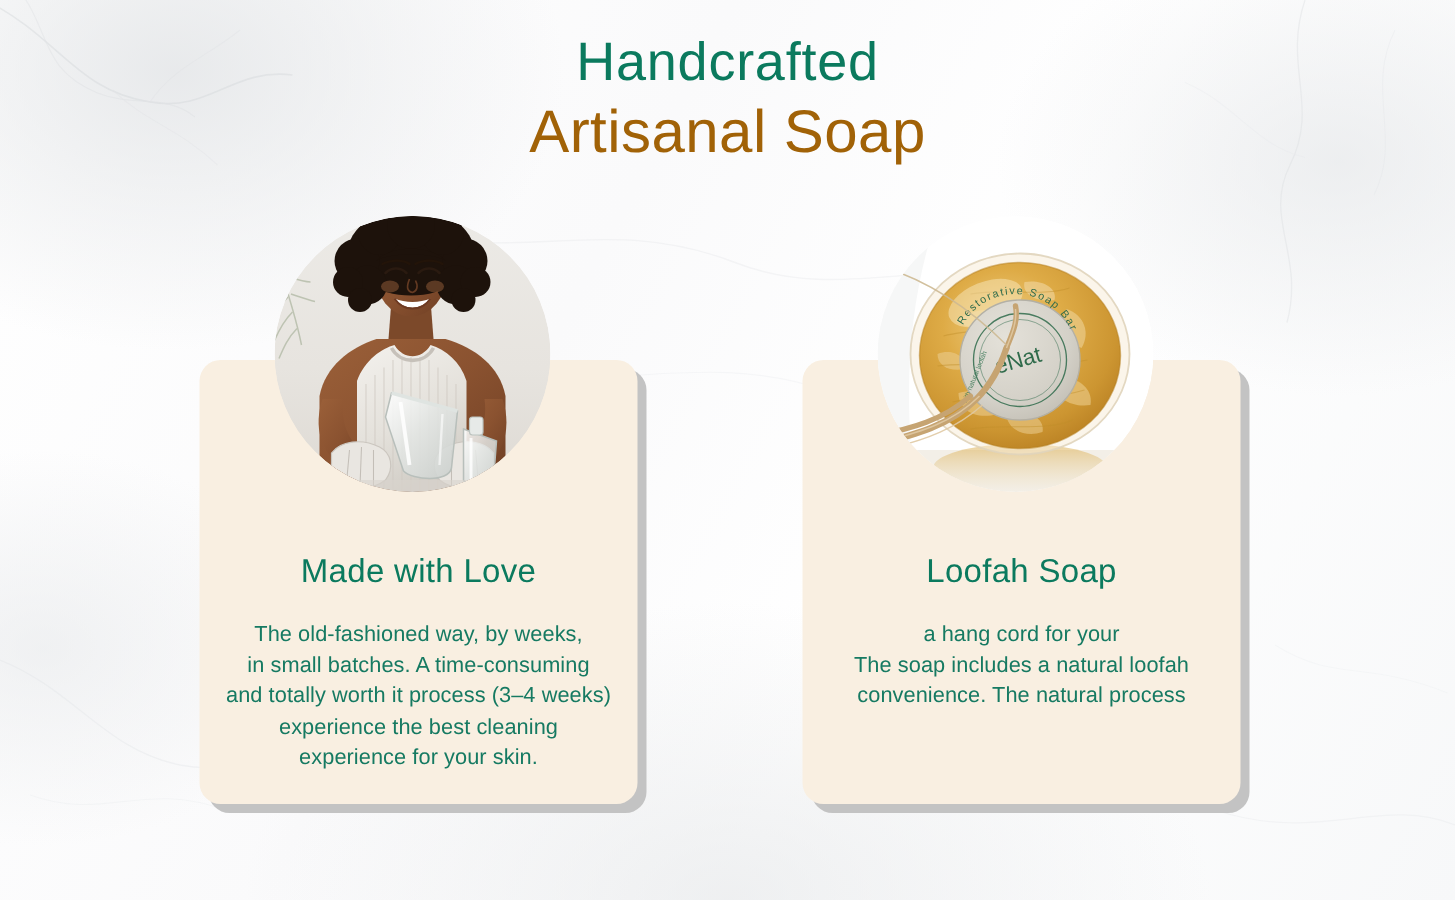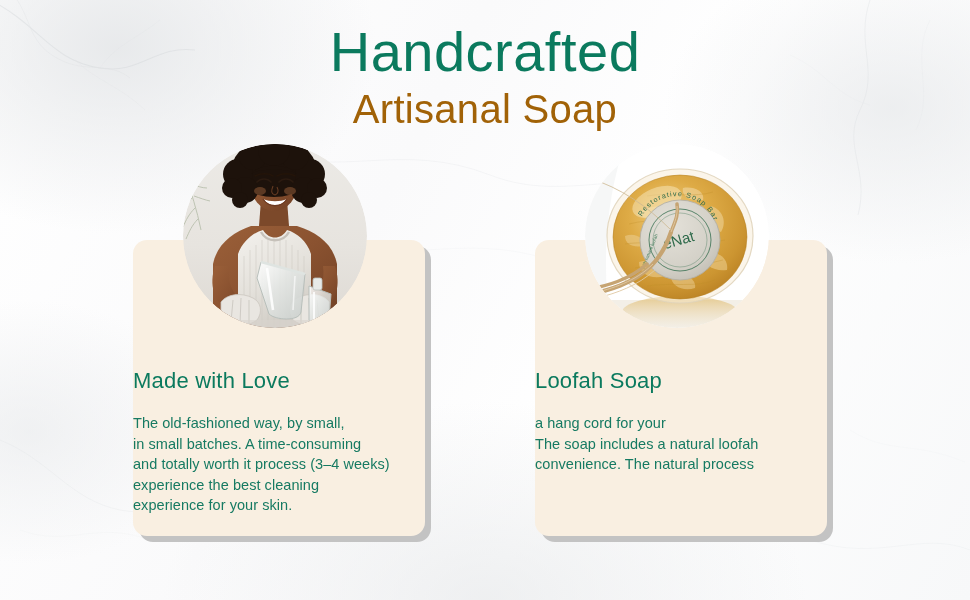--- a/index.html
+++ b/index.html
@@ -29,21 +29,21 @@
   .vein { position:absolute; opacity:.5; }
   .vein svg { display:block; }
 
   
   .heading-block {
     position:absolute; top:22px; left:0; right:0;
     text-align:center;
     z-index:5;
   }
   .title {
-    font-size:56px;
+    font-size:36px;
     font-weight:400;
     letter-spacing:.5px;
     color:#0b7a5e;
     line-height:1.08;
   }
   .subtitle {
     font-size:40px;
     font-weight:400;
     letter-spacing:.3px;
     color:#a16207;
@@ -67,21 +67,21 @@
     z-index:1;
   }
   #card-left        { left:133px; top:240px; }
   #card-left-shadow { left:139px; top:246px; }
   #card-right        { left:535px; top:240px; }
   #card-right-shadow { left:541px; top:246px; }
 
   .card-text {
     position:absolute;
     left:0; right:0;
-    text-align:left;
+    text-align:center;
     padding:0 0;
   }
   .card-title {
     font-size:22px;
     font-weight:400;
     color:#0b7a5e;
     letter-spacing:.2px;
     line-height:1.2;
   }
   .card-body {
@@ -155,21 +155,21 @@
   <div class="heading-block">
     <div class="title">Handcrafted</div>
     <div class="subtitle">Artisanal Soap</div>
   </div>
 
   <div class="card-shadow" id="card-left-shadow"></div>
   <div class="card" id="card-left">
     <div class="card-text" style="top:128px;">
       <div class="card-title">Made with Love</div>
       <div class="card-body">
-        <span>The old-fashioned way, by small,</span>
+        <span>The old-fashioned way, by weeks,</span>
         <span>in small batches. A time-consuming</span>
         <span>and totally worth it process (3–4 weeks)</span>
         <span>experience the best cleaning</span>
         <span>experience for your skin.</span>
       </div>
     </div>
   </div>
 
   <div class="card-shadow" id="card-right-shadow"></div>
   <div class="card" id="card-right">

